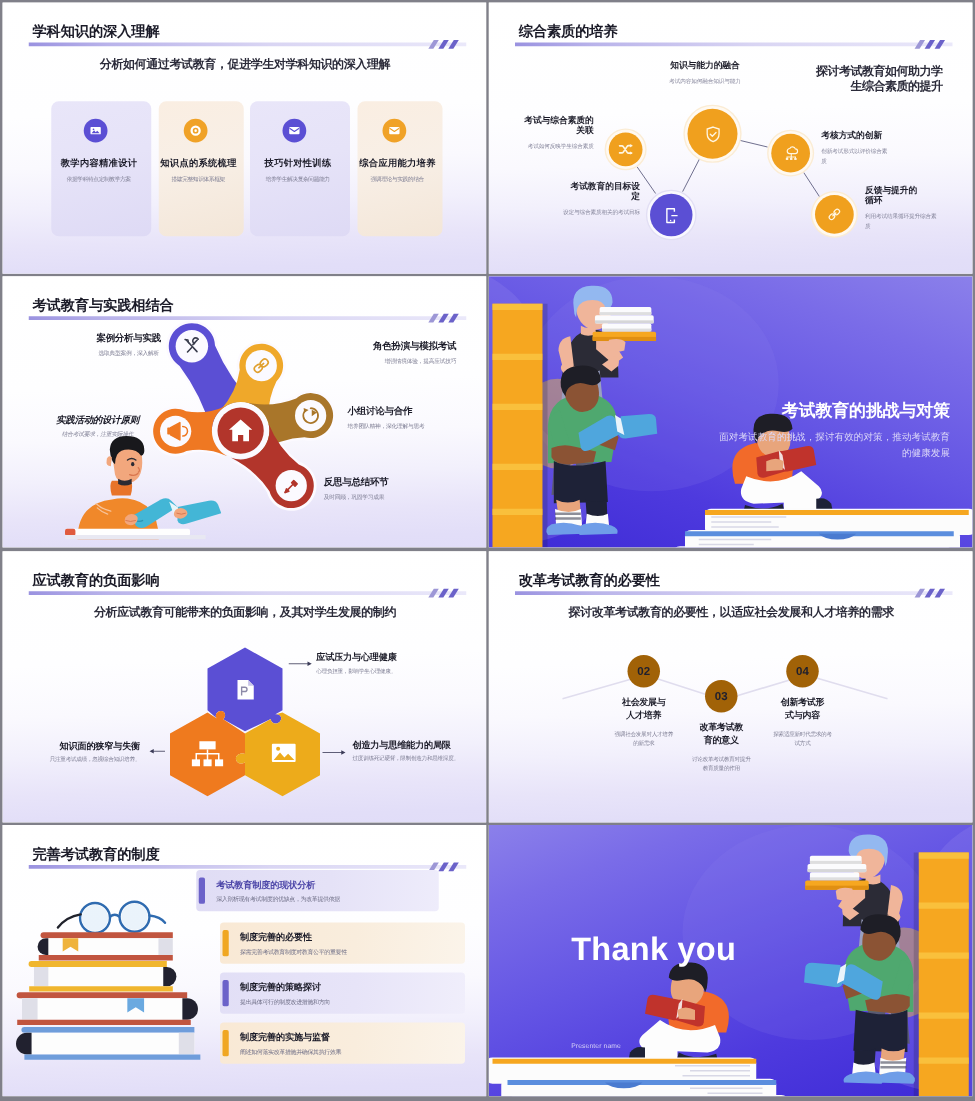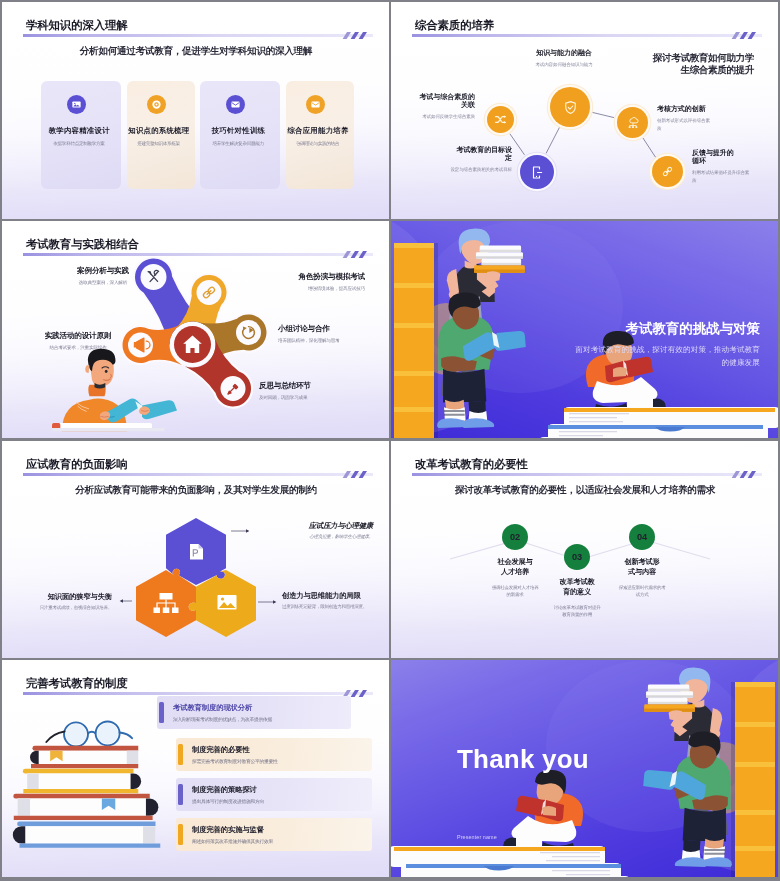--- a/index.html
+++ b/index.html
@@ -64,43 +64,43 @@
 
   
   .s3mol{position:absolute;left:0;top:0;width:389px;height:217px;}
   .s3t{position:absolute;}
   .s3h{font-size:7.6px;font-weight:bold;color:#1b1b28;line-height:9px;letter-spacing:-0.2px;}
   .s3c{font-size:4.6px;color:#7d7d93;line-height:7px;margin-top:3.5px;letter-spacing:-0.2px;}
   .l1{left:68px;top:45px;width:66px;text-align:center;}
   .l2{left:233px;top:51px;width:130px;text-align:right;}
   .l3{left:276px;top:103px;width:110px;text-align:left;}
   .l4{left:257px;top:160px;width:120px;text-align:left;}
-  .l5{left:40px;top:110px;width:72px;text-align:center;}
+  .l5{left:40px;top:110px;width:72px;text-align:center;font-style:italic;}
   .s3boy{position:absolute;left:50px;top:127px;width:125px;height:90px;}
 
   
   .purplebg{position:absolute;inset:0;background:linear-gradient(200deg,#8b80ea 0%,#7a6ce8 20%,#6354e4 48%,#4e3ade 72%,#3d2ad6 100%);}
   .s4art{position:absolute;left:0;top:0;width:387px;height:217px;}
   .s4title{position:absolute;right:18px;top:99px;font-size:13.5px;font-weight:bold;color:#fff;letter-spacing:-0.05px;white-space:nowrap;}
   
   .s5sub{left:14px;top:43px;width:360px;}
   .s5hex{position:absolute;left:0;top:0;width:389px;height:217px;}
   .s5t{position:absolute;}
   .s5h{font-size:7.3px;font-weight:bold;color:#1b1b28;line-height:9px;letter-spacing:-0.15px;}
   .s5c{font-size:4.5px;color:#7d7d93;line-height:6.5px;margin-top:4px;letter-spacing:-0.25px;}
-  .h1{left:251px;top:80px;width:120px;text-align:right;font-style:italic;}
+  .h1{left:251px;top:80px;width:120px;text-align:left;}
   .h2{left:22px;top:151px;width:88px;text-align:right;}
   .h2 .s5c{margin-left:-22px;width:110px;}
   .h3{left:280px;top:150px;width:100px;text-align:left;}
 
   
   .s6sub{left:14px;top:43px;width:360px;}
   .s6line{position:absolute;left:0;top:0;width:389px;height:217px;}
   .s6step{position:absolute;text-align:center;}
-  .s6circ{position:relative;width:26px;height:26px;border-radius:50%;background:#15803d;margin:0 auto;display:flex;align-items:center;justify-content:center;font-size:9.2px;font-weight:bold;color:#20202e;letter-spacing:0px;}
+  .s6circ{position:relative;width:26px;height:26px;border-radius:50%;background:#a16207;margin:0 auto;display:flex;align-items:center;justify-content:center;font-size:9.2px;font-weight:bold;color:#20202e;letter-spacing:0px;}
   .s6circ.on{background:#5b4fd4;color:#fff;}
   .s6h{font-size:7.2px;font-weight:bold;color:#1b1b28;line-height:9.5px;letter-spacing:-0.2px;margin-top:7px;}
   .s6c{font-size:4.5px;color:#7d7d93;line-height:7px;letter-spacing:-0.25px;margin-top:8px;}
   .st1{left:39px;top:102px;width:38px;}
   .st1 .s6c{width:48px;margin-left:-5px;}
   .st2{left:104px;top:83px;width:40px;}
   .st2 .s6c{width:48px;margin-left:-4px;}
   .st3{left:167px;top:103px;width:38px;text-align:center;}
   .st3 .s6c{width:50px;margin-left:-6px;}
   .st4{left:231px;top:83px;width:40px;}

